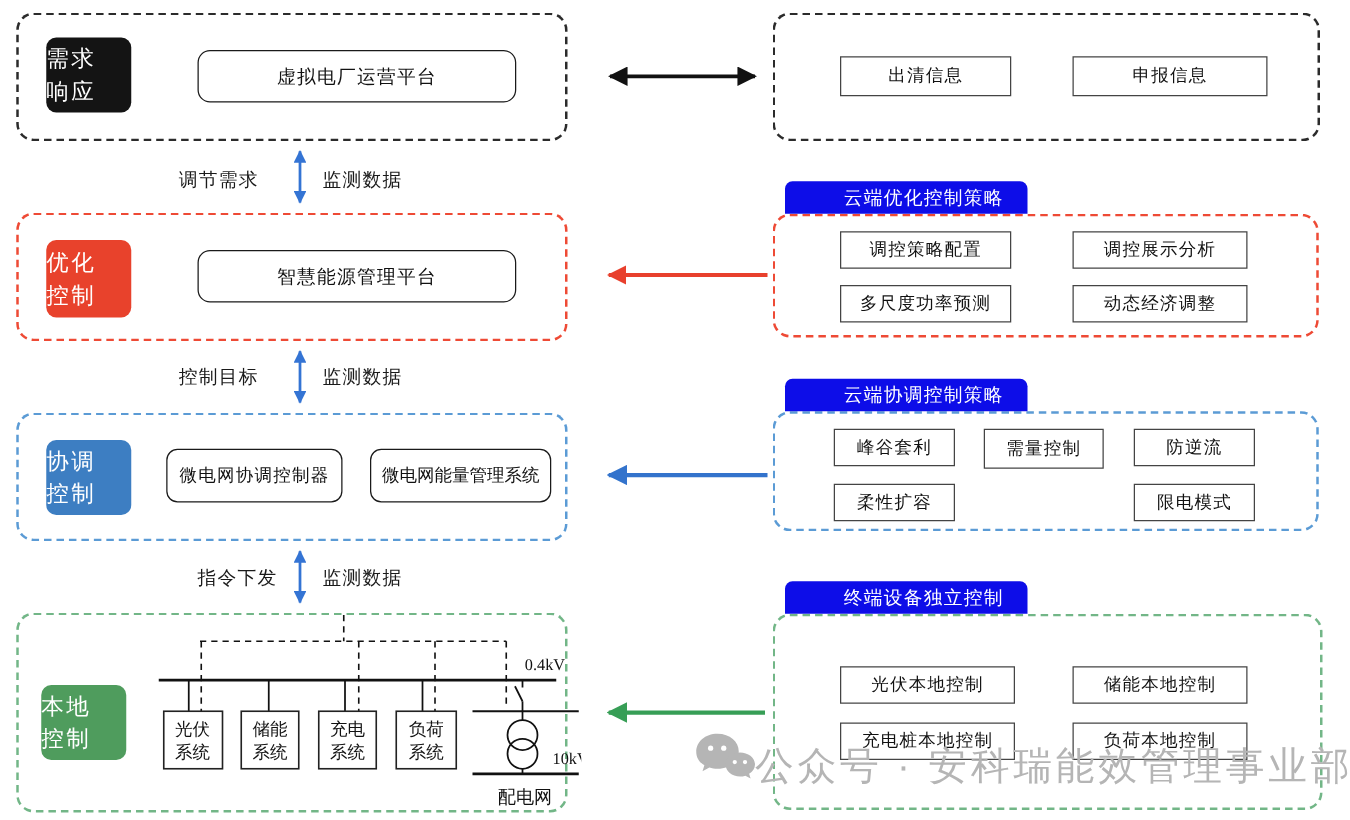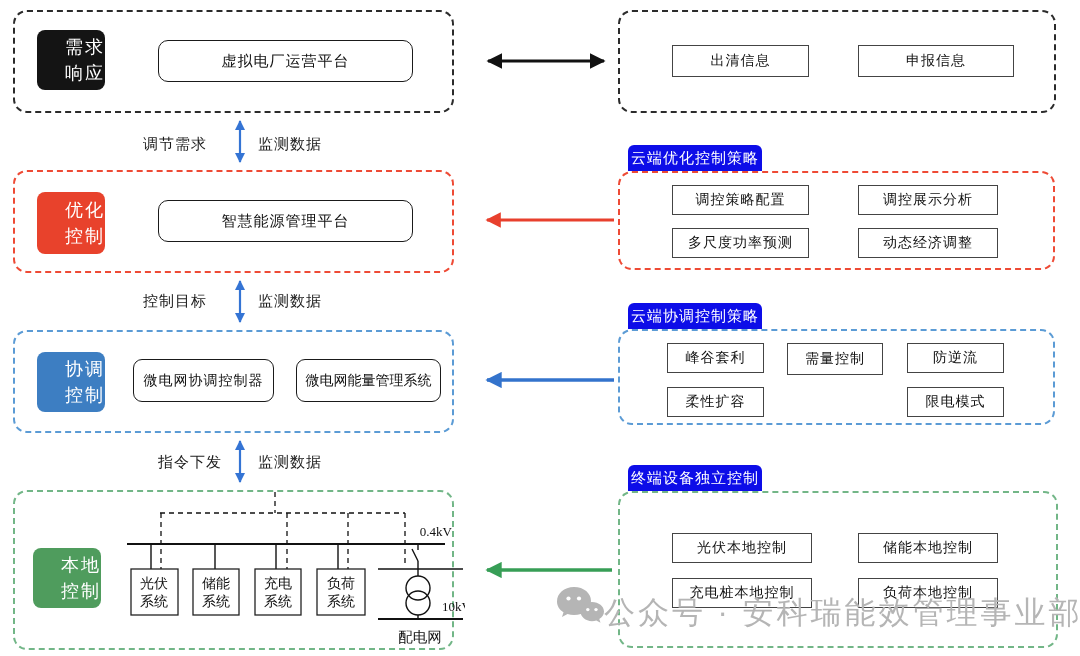--- a/index.html
+++ b/index.html
@@ -3,30 +3,30 @@
 <meta charset="utf-8">
 <style>
   html,body{margin:0;padding:0;background:#ffffff;}
   .canvas{position:relative;width:1080px;height:656px;background:#ffffff;overflow:hidden;
           font-family:"Liberation Serif","DejaVu Serif",serif;color:#111;}
   .dashed-box{position:absolute;border:2px dashed #2b2b2b;border-radius:14px;box-sizing:border-box;background:transparent;}
   .dashed-red{border-color:#ee4a35;}
   .dashed-blue{border-color:#5b9bd5;}
   .dashed-green{border-color:#72b687;}
   .tag{position:absolute;width:68px;height:60px;border-radius:8px;color:#fff;
-       display:flex;flex-direction:column;align-items:flex-end;justify-content:center;
+       display:flex;flex-direction:column;align-items:flex-start;justify-content:center;
        font-size:18px;line-height:26px;letter-spacing:2px;}
   .platform{position:absolute;border:1.6px solid #1a1a1a;border-radius:10px;background:#fff;
             display:flex;align-items:center;justify-content:center;font-size:15px;box-sizing:border-box;
             letter-spacing:1px;}
   .item-box{position:absolute;border:1.3px solid #444;background:#fff;display:flex;align-items:center;
             justify-content:center;font-size:14px;box-sizing:border-box;letter-spacing:1px;}
-  .section-header{position:absolute;width:134px;height:26px;background:#0d0de8;color:#fff;
+  .section-header{position:absolute;width:166px;height:26px;background:#0d0de8;color:#fff;
             border-radius:6px 6px 0 0;display:flex;align-items:center;justify-content:center;
-            font-size:15px;letter-spacing:1px;z-index:3;}
+            font-size:15px;letter-spacing:1px;z-index:3;padding-left:28px;}
   .flow-label{position:absolute;font-size:15px;color:#1a1a1a;letter-spacing:1px;}
   .overlay{position:absolute;left:0;top:0;z-index:2;pointer-events:none;}
   .elec{position:absolute;left:115px;top:492px;z-index:1;}
   .watermark{position:absolute;left:604px;top:592px;z-index:6;color:#b5b5b5;font-size:31px;
              letter-spacing:3px;white-space:nowrap;font-family:"Liberation Sans","DejaVu Sans",sans-serif;}
   .wechat{position:absolute;left:554px;top:584px;z-index:6;}
 </style>
 </head>
 <body>
 

